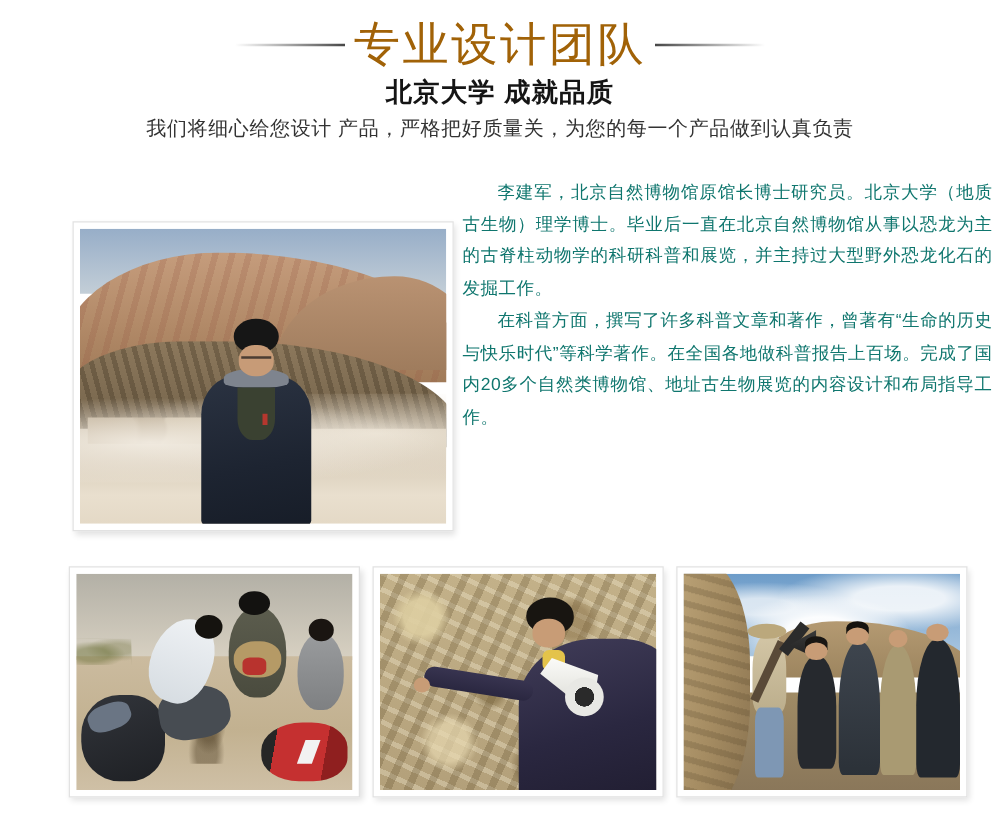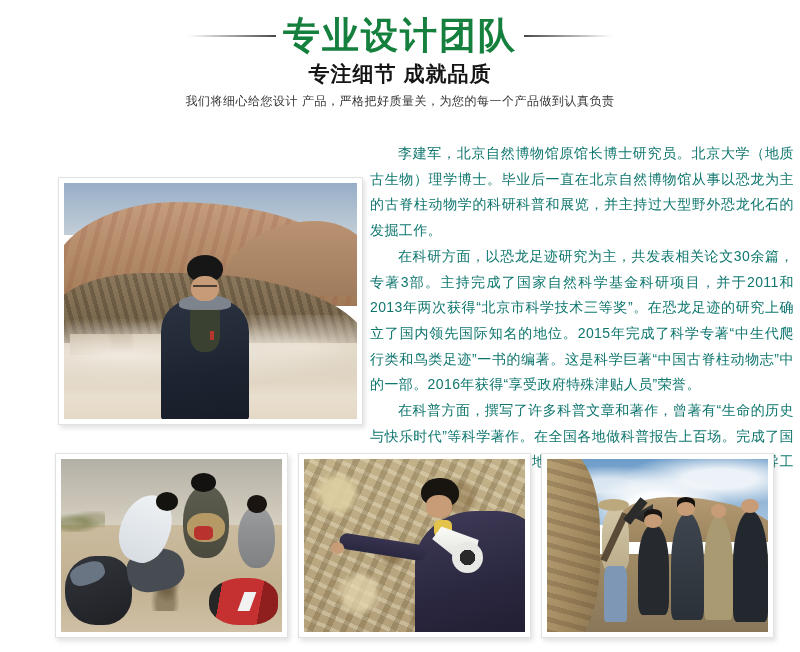--- a/index.html
+++ b/index.html
@@ -5,25 +5,25 @@
   html,body{margin:0;padding:0;background:#fff;}
   .page{position:relative;width:800px;height:652px;background:#ffffff;overflow:hidden;
         font-family:"Liberation Sans","DejaVu Sans",sans-serif;}
 
   
   .title-row{position:absolute;top:12px;left:0;width:100%;height:48px;
              display:flex;align-items:center;justify-content:center;}
   .title-line{width:88px;height:2px;margin:0 7px;}
   .title-line.left{background:linear-gradient(to right,rgba(74,74,74,0),#474747);}
   .title-line.right{background:linear-gradient(to left,rgba(74,74,74,0),#474747);}
-  .page-title{font-size:37px;font-weight:700;color:#15803d;letter-spacing:2px;line-height:48px;}
+  .page-title{font-size:37px;font-weight:400;color:#a16207;letter-spacing:2px;line-height:48px;}
   .subtitle{position:absolute;top:60px;left:0;width:100%;text-align:center;
             font-size:21px;font-weight:700;color:#151515;letter-spacing:1px;}
   .description{position:absolute;top:93px;left:0;width:100%;text-align:center;
-               font-size:12px;color:#333;letter-spacing:.5px;}
+               font-size:16px;color:#333;letter-spacing:.5px;}
 
   
   .frame{position:absolute;background:#fff;border:1px solid #e2e2e2;padding:5px;
          box-shadow:2px 3px 5px rgba(0,0,0,.12);box-sizing:border-box;}
   .scene{position:relative;width:100%;height:100%;overflow:hidden;}
   .scene div{position:absolute;}
 
   .main-frame{left:58px;top:177px;width:305px;height:248px;}
   .g-frame{position:relative;width:233px;height:185px;background:#fff;border:1px solid #e2e2e2;
            padding:5px;box-shadow:2px 3px 5px rgba(0,0,0,.12);box-sizing:border-box;flex:0 0 auto;}
@@ -154,21 +154,21 @@
 </head>
 <body>
 
 <div class="page">
 
   <div class="title-row">
     <div class="title-line left"></div>
     <div class="page-title">专业设计团队</div>
     <div class="title-line right"></div>
   </div>
-  <div class="subtitle">专注细节 成就品质</div>
+  <div class="subtitle">北京大学 成就品质</div>
   <div class="description">我们将细心给您设计 产品，严格把好质量关，为您的每一个产品做到认真负责</div>
 
   <div class="frame main-frame">
     <div class="scene">
       <div class="ms-sky"></div>
       <div class="ms-hills"></div>
       <div class="ms-hill2"></div>
       <div class="ms-ridge"></div>
       <div class="ms-ground"></div>
       <div class="ms-rocks"></div>
@@ -178,21 +178,20 @@
       <div class="ms-shirt"></div>
       <div class="ms-tag"></div>
       <div class="ms-hair"></div>
       <div class="ms-face"></div>
       <div class="ms-glasses"></div>
     </div>
   </div>
 
   <div class="bio">
     <p>李建军，北京自然博物馆原馆长博士研究员。北京大学（地质古生物）理学博士。毕业后一直在北京自然博物馆从事以恐龙为主的古脊柱动物学的科研科普和展览，并主持过大型野外恐龙化石的发掘工作。</p>
-    <p>在科研方面，以恐龙足迹研究为主，共发表相关论文30余篇，专著3部。主持完成了国家自然科学基金科研项目，并于2011和2013年两次获得“北京市科学技术三等奖”。在恐龙足迹的研究上确立了国内领先国际知名的地位。2015年完成了科学专著“中生代爬行类和鸟类足迹”一书的编著。这是科学巨著“中国古脊柱动物志”中的一部。2016年获得“享受政府特殊津贴人员”荣誉。</p>
     <p>在科普方面，撰写了许多科普文章和著作，曾著有“生命的历史与快乐时代”等科学著作。在全国各地做科普报告上百场。完成了国内20多个自然类博物馆、地址古生物展览的内容设计和布局指导工作。</p>
   </div>
 
   <div class="gallery">
 
     <div class="g-frame">
       <div class="scene">
         <div class="p1-sky"></div>
         <div class="p1-ground"></div>
         <div class="p1-grass"></div>

